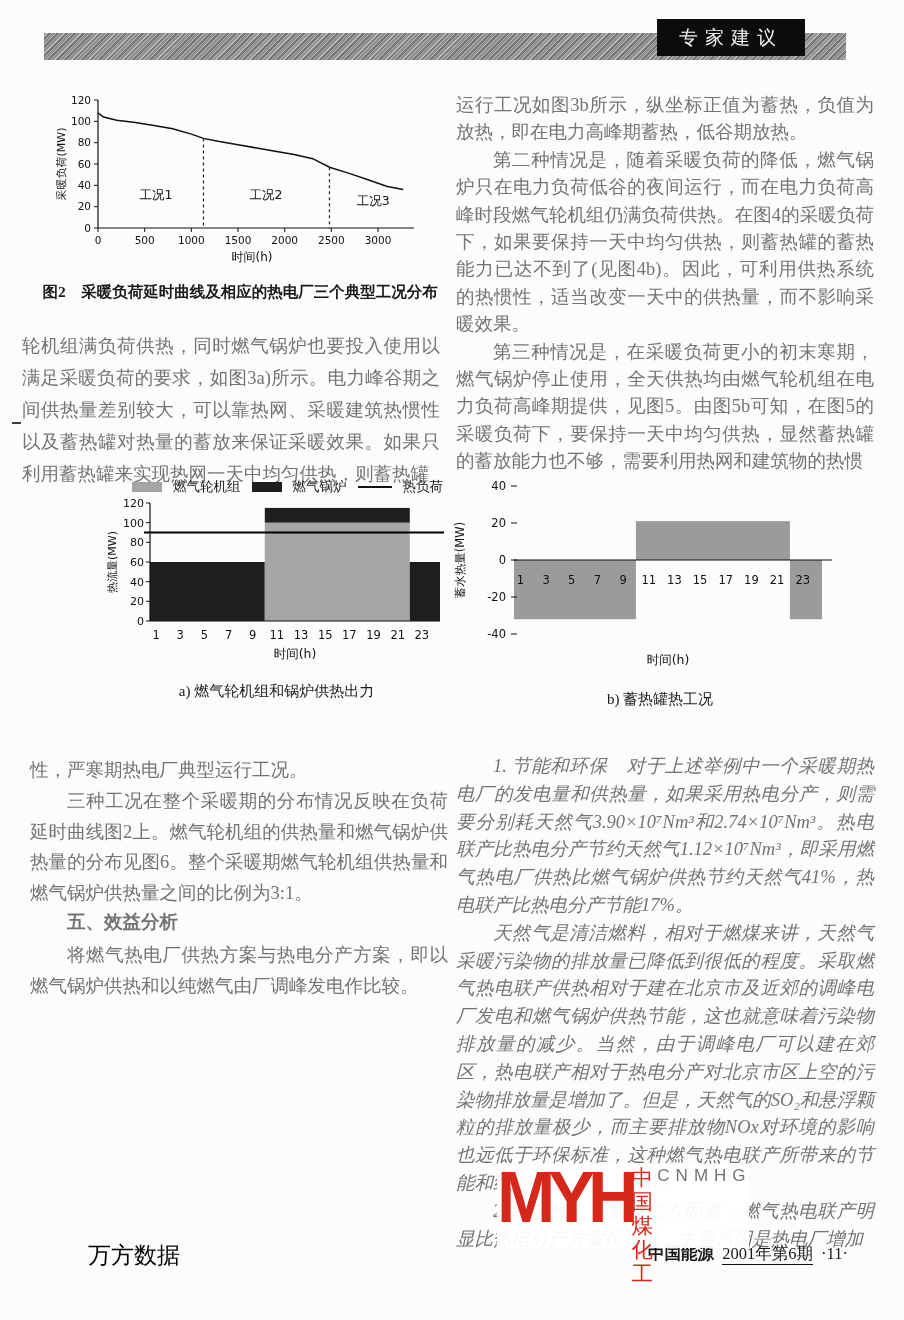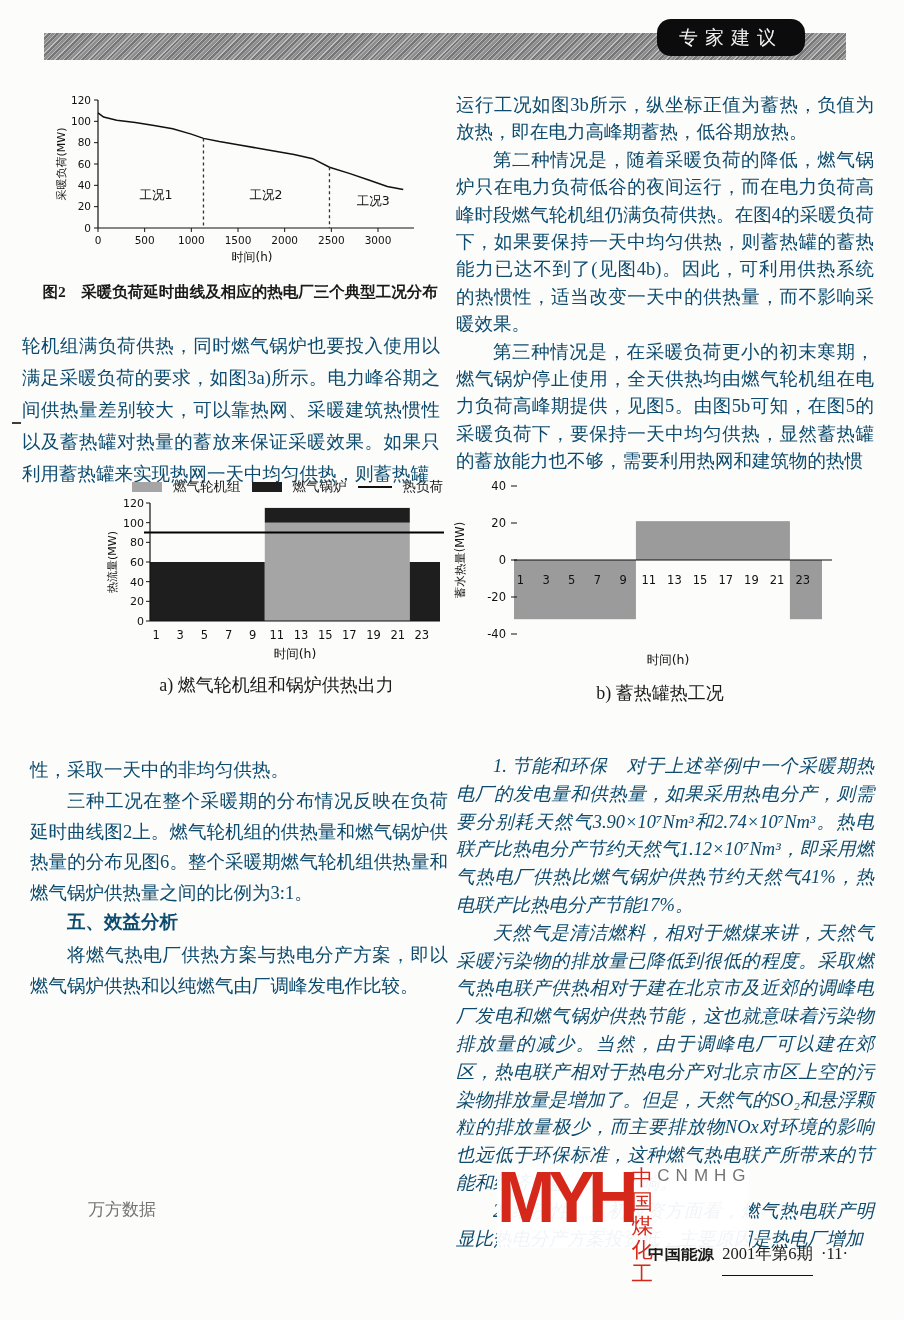--- a/index.html
+++ b/index.html
@@ -4,58 +4,58 @@
 <style>
   html,body{margin:0;padding:0;}
   body{background:#e8e8e4;}
   .page{position:relative;width:904px;height:1320px;margin:0 auto;background:#fcfcfa;
         font-family:"Liberation Serif",serif;color:#1a1a1a;overflow:hidden;}
   
   .header-bar{position:absolute;left:44px;top:33px;width:802px;height:27px;
     background:repeating-linear-gradient(135deg,#8e8e8e 0 2px,#bdbdbd 2px 3px,#767676 3px 5px,#a7a7a7 5px 6px);}
   .header-badge{position:absolute;left:657px;top:19px;width:148px;height:37px;background:#0c0c0c;
     color:#f3f3f3;font-size:19px;letter-spacing:7px;display:flex;align-items:center;justify-content:center;
-    font-family:"Liberation Sans",sans-serif;border-radius:14px;}
-  
-  .col{position:absolute;font-size:18.5px;text-align:justify;color:#0c4a6e;}
+    font-family:"Liberation Sans",sans-serif;}
+  
+  .col{position:absolute;font-size:18.5px;text-align:justify;color:#737373;}
   .col p{margin:0;}
   .col .ind{text-indent:2em;}
   .col-left-top{left:22px;top:330px;width:418px;line-height:32px;}
   .col-left-bot{left:30px;top:755px;width:418px;line-height:30.8px;}
   .col-right-top{left:456px;top:92px;width:418px;line-height:27.4px;}
   .col-right-bot{left:456px;top:753px;width:418px;line-height:27.8px;font-style:italic;}
   .sec-head{font-weight:bold;text-indent:2em;font-family:Liberation Mono, monospace;}
   
   .fig2-wrap{position:absolute;left:52px;top:92px;width:372px;}
   .fig2-caption{position:absolute;left:30px;top:282px;width:420px;text-align:center;
      font-weight:bold;font-size:15.5px;}
   
   .fig3a{position:absolute;left:104px;top:478px;width:345px;}
   .fig3a .legend{display:flex;align-items:center;gap:11px;font-size:13.5px;margin:0 0 2px 28px;}
   .sw{display:inline-block;width:30px;height:10px;}
   .sw-line{display:inline-block;width:34px;height:0;border-top:2px solid #111;}
   .fig3b{position:absolute;left:448px;top:478px;width:424px;}
-  .subcap{text-align:center;font-size:18px;margin-top:1px;}
+  .subcap{text-align:center;font-size:15px;margin-top:10px;}
   .fig3-caption{position:absolute;left:152px;top:710px;width:600px;text-align:center;
      font-weight:bold;font-size:16.5px;}
   svg text{font-family:"DejaVu Sans",sans-serif;}
   
   .watermark{position:absolute;left:497px;top:1166px;width:252px;height:82px;
      background:rgba(255,255,255,.94);display:flex;align-items:flex-start;z-index:6;}
   .wm-letters{font-family:"Liberation Sans",sans-serif;font-weight:900;font-size:70px;
      line-height:62px;color:#d5281b;letter-spacing:-7px;transform:scaleY(1.04);}
   .wm-right{display:flex;flex-direction:row;min-width:120px;}
   .wm-cn{color:#d5281b;font-size:21.5px;line-height:24px;letter-spacing:1px;}
   .wm-line{height:2.5px;background:#d5281b;margin:1px 0 2px 0;}
   .wm-en{color:#737373;font-size:17px;letter-spacing:6px;font-family:"Liberation Sans",sans-serif;}
   
-  .footer-left{position:absolute;left:88px;top:1198px;font-size:17px;color:#737373;}
+  .footer-left{position:absolute;left:88px;top:1240px;font-size:23px;color:#000000;}
   .footer-right{position:absolute;left:540px;top:1243px;width:308px;text-align:right;font-size:16.5px;}
   .fr-journal{font-weight:bold;}
-  .fr-issue{border-bottom:1.5px solid #111;padding-bottom:12px;margin:0 4px;}
+  .fr-issue{border-bottom:1.5px solid #111;padding-bottom:1px;margin:0 4px;}
   .margin-dash{position:absolute;left:12px;top:422px;width:9px;height:2px;background:#3c3c3c;}
 </style>
 </head>
 <body>
 
 <div class="page">
 
   <div class="header-bar"></div>
   <div class="header-badge">专家建议</div>
 
@@ -191,21 +191,21 @@
         <text x="329.0833333333333" y="106.05" font-size="11.5" text-anchor="middle" fill="#111">21</text>
         <text x="354.75" y="106.05" font-size="11.5" text-anchor="middle" fill="#111">23</text>
         <text x="220" y="186" font-size="12.5" text-anchor="middle" fill="#111">时间(h)</text>
         <text x="16" y="82" font-size="11.5" text-anchor="middle" fill="#111" transform="rotate(-90 16 82)">蓄水热量(MW)</text>
       </svg>
     <div class="subcap">b) 蓄热罐热工况</div>
   </div>
 
 
   <div class="col col-left-bot">
-    <p>性，采取一天中的非均匀供热。</p>
+    <p>性，严寒期热电厂典型运行工况。</p>
     <p class="ind">三种工况在整个采暖期的分布情况反映在负荷延时曲线图2上。燃气轮机组的供热量和燃气锅炉供热量的分布见图6。整个采暖期燃气轮机组供热量和燃气锅炉供热量之间的比例为3:1。</p>
     <p class="sec-head">五、效益分析</p>
     <p class="ind">将燃气热电厂供热方案与热电分产方案，即以燃气锅炉供热和以纯燃气由厂调峰发电作比较。</p>
   </div>
 
   <div class="col col-right-bot">
     <p class="ind">1. 节能和环保　对于上述举例中一个采暖期热电厂的发电量和供热量，如果采用热电分产，则需要分别耗天然气3.90×10⁷Nm³和2.74×10⁷Nm³。热电联产比热电分产节约天然气1.12×10⁷Nm³，即采用燃气热电厂供热比燃气锅炉供热节约天然气41%，热电联产比热电分产节能17%。</p>
     <p class="ind">天然气是清洁燃料，相对于燃煤来讲，天然气采暖污染物的排放量已降低到很低的程度。采取燃气热电联产供热相对于建在北京市及近郊的调峰电厂发电和燃气锅炉供热节能，这也就意味着污染物排放量的减少。当然，由于调峰电厂可以建在郊区，热电联产相对于热电分产对北京市区上空的污染物排放量是增加了。但是，天然气的SO₂和悬浮颗粒的排放量极少，而主要排放物NOx对环境的影响也远低于环保标准，这种燃气热电联产所带来的节能和经济效益　　　　响。</p>
     <p class="ind">2. 经济性　从初投资方面看，燃气热电联产明显比热电分产方案投资低，主要原因是热电厂增加</p>
   </div>

